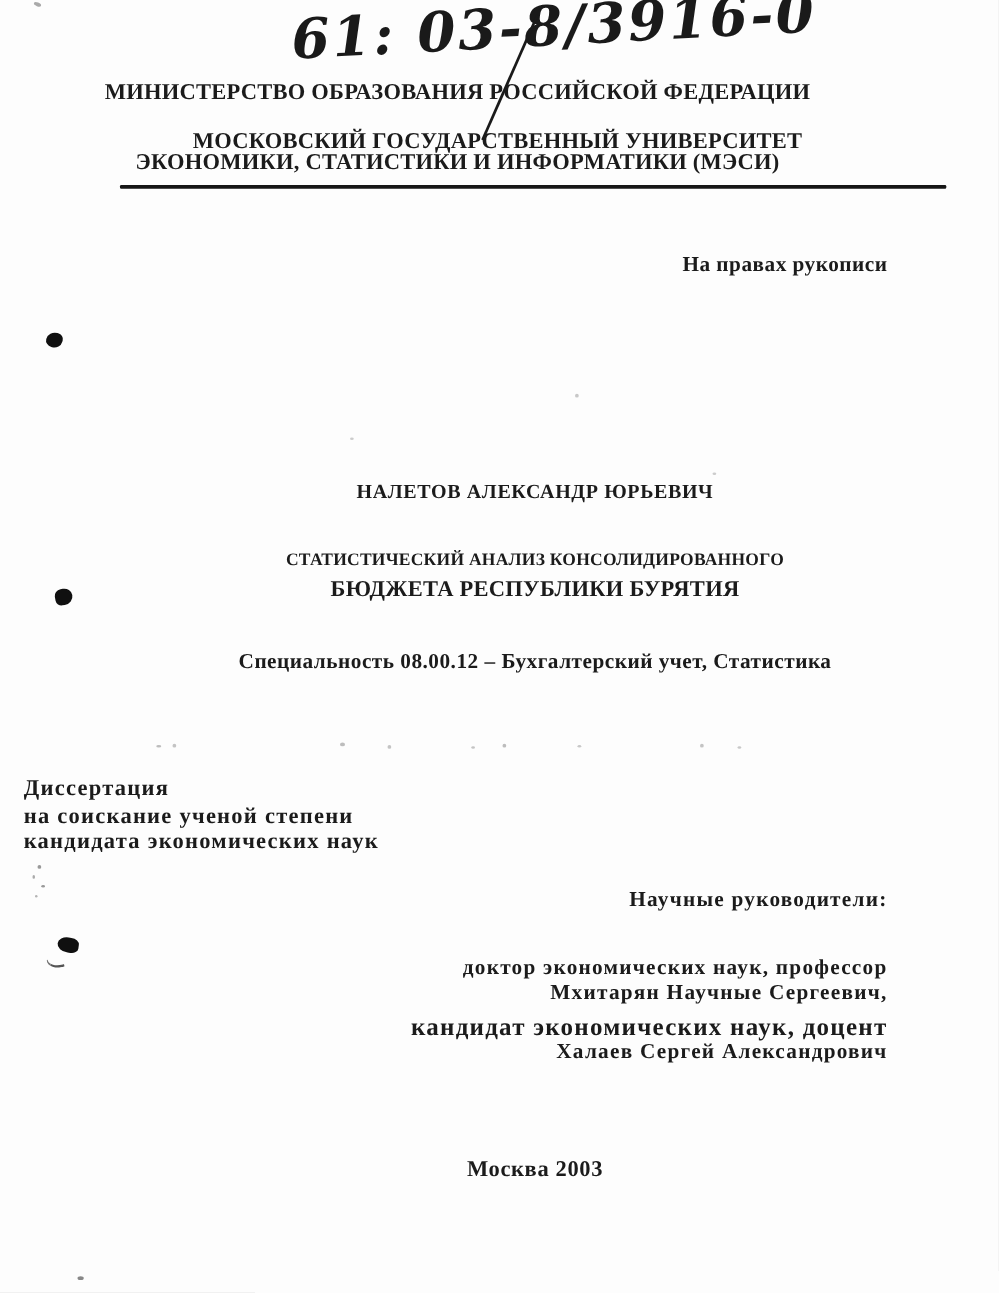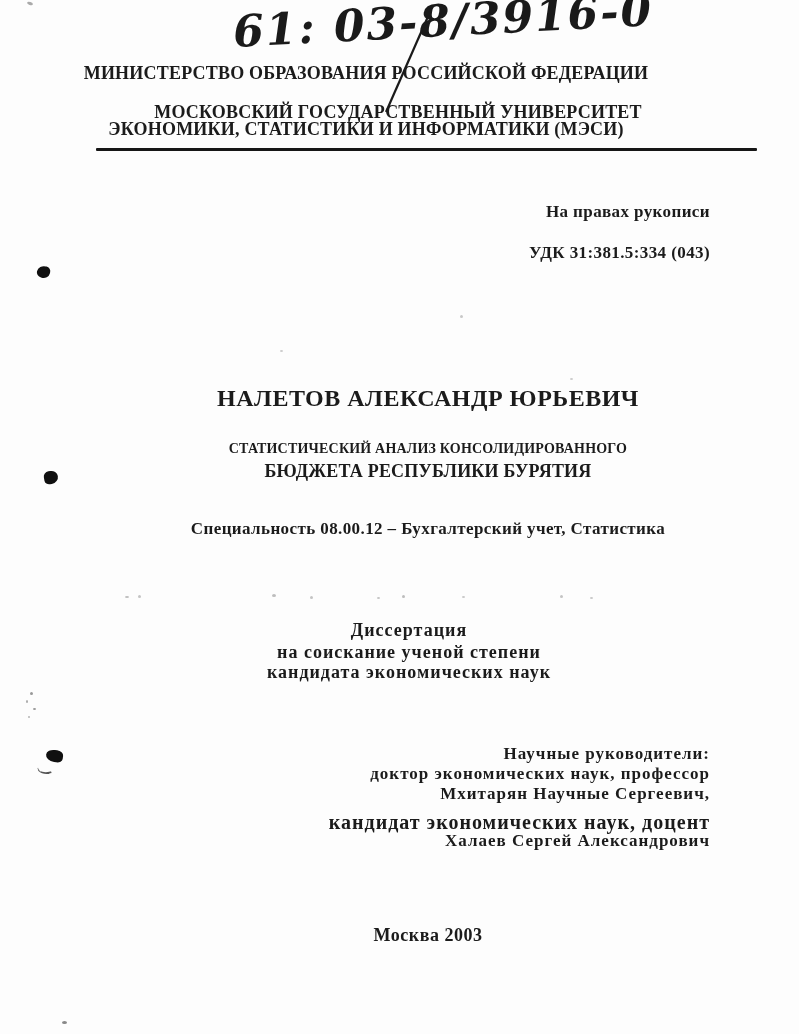--- a/index.html
+++ b/index.html
@@ -10,38 +10,38 @@
     margin: 0 auto;
     background: #fdfdfd;
     overflow: hidden;
     font-family: "Liberation Serif", serif;
     font-weight: bold;
     color: #1b1b1b;
   }
   .line { position: absolute; white-space: nowrap; }
   .center-full { left: 0; width: 732px; text-align: center; }
   .center-main { left: 57px; width: 742px; text-align: center; }
-  .center-diss { left: 19px; width: 780px; text-align: center; }
+  .center-diss { left: 19px; width: 780px; text-align: left; }
   .right-col { right: 89px; text-align: right; }
 
   .ministry   { top: 63px;  font-size: 18px; letter-spacing: 0.2px; }
   .univ1      { top: 102px; font-size: 18px; letter-spacing: 0.2px; margin-left: 32px; }
   .univ2      { top: 119px; font-size: 18px; letter-spacing: 0.2px; }
   .rule       { position: absolute; top: 148px; left: 96px; width: 661px; height: 3px;
                 background: #161616; border-radius: 1px; }
   .rights     { top: 202px; font-size: 17px; letter-spacing: 0.4px; }
   .udk        { top: 243px; font-size: 17px; letter-spacing: 0.4px; }
-  .author     { top: 385px; font-size: 24px; letter-spacing: 0.5px; }
+  .author     { top: 385px; font-size: 16px; letter-spacing: 0.5px; }
   .title1     { top: 441px; font-size: 14px; letter-spacing: 0.2px; }
   .title2     { top: 461px; font-size: 18px; letter-spacing: 0.2px; }
   .spec       { top: 519px; font-size: 17px; letter-spacing: 0.4px; }
   .diss1      { top: 620px; font-size: 18px; letter-spacing: 1px; }
   .diss2      { top: 642px; font-size: 18px; letter-spacing: 1px; }
   .diss3      { top: 662px; font-size: 18px; letter-spacing: 1px; }
-  .advh       { top: 744px; font-size: 17px; letter-spacing: 1px; font-family: Liberation Serif, serif; }
+  .advh       { top: 710px; font-size: 17px; letter-spacing: 1px; font-family: Liberation Serif, serif; }
   .adv1d      { top: 764px; font-size: 17px; letter-spacing: 1px; }
   .adv1n      { top: 784px; font-size: 17px; letter-spacing: 1px; }
   .adv2d      { top: 811px; font-size: 20px; letter-spacing: 1px; }
   .adv2n      { top: 831px; font-size: 17px; letter-spacing: 1px; text-align: right; }
   .city       { top: 925px; font-size: 18px; letter-spacing: 0.5px; }
 
   .handwriting { position: absolute; top: 0; left: 0; }
 
   .blob { position: absolute; background: #101010; }
   .blob-a { left: 37px; top: 266px; width: 13px; height: 12px;
@@ -64,21 +64,20 @@
     <text x="234" y="47" font-family="DejaVu Serif, serif" font-style="italic" font-weight="bold" font-size="44" letter-spacing="2" fill="#1a1a1a" transform="rotate(-3 234 47)">61: 03-8/3916-0</text>
     <line x1="430" y1="12" x2="386" y2="112" stroke="#1a1a1a" stroke-width="2.2"></line>
   </svg>
 
   <div class="line center-full ministry">МИНИСТЕРСТВО ОБРАЗОВАНИЯ РОССИЙСКОЙ ФЕДЕРАЦИИ</div>
   <div class="line center-full univ1">МОСКОВСКИЙ ГОСУДАРСТВЕННЫЙ УНИВЕРСИТЕТ</div>
   <div class="line center-full univ2">ЭКОНОМИКИ, СТАТИСТИКИ И ИНФОРМАТИКИ (МЭСИ)</div>
   <div class="rule"></div>
 
   <div class="line right-col rights">На правах рукописи</div>
-  <div class="line right-col udk">УДК 31:381.5:334 (043)</div>
 
   <div class="line center-main author">НАЛЕТОВ АЛЕКСАНДР ЮРЬЕВИЧ</div>
   <div class="line center-main title1">СТАТИСТИЧЕСКИЙ АНАЛИЗ КОНСОЛИДИРОВАННОГО</div>
   <div class="line center-main title2">БЮДЖЕТА РЕСПУБЛИКИ БУРЯТИЯ</div>
 
   <div class="line center-main spec">Специальность 08.00.12 – Бухгалтерский учет, Статистика</div>
 
   <div class="line center-diss diss1">Диссертация</div>
   <div class="line center-diss diss2">на соискание ученой степени</div>
   <div class="line center-diss diss3">кандидата экономических наук</div>

